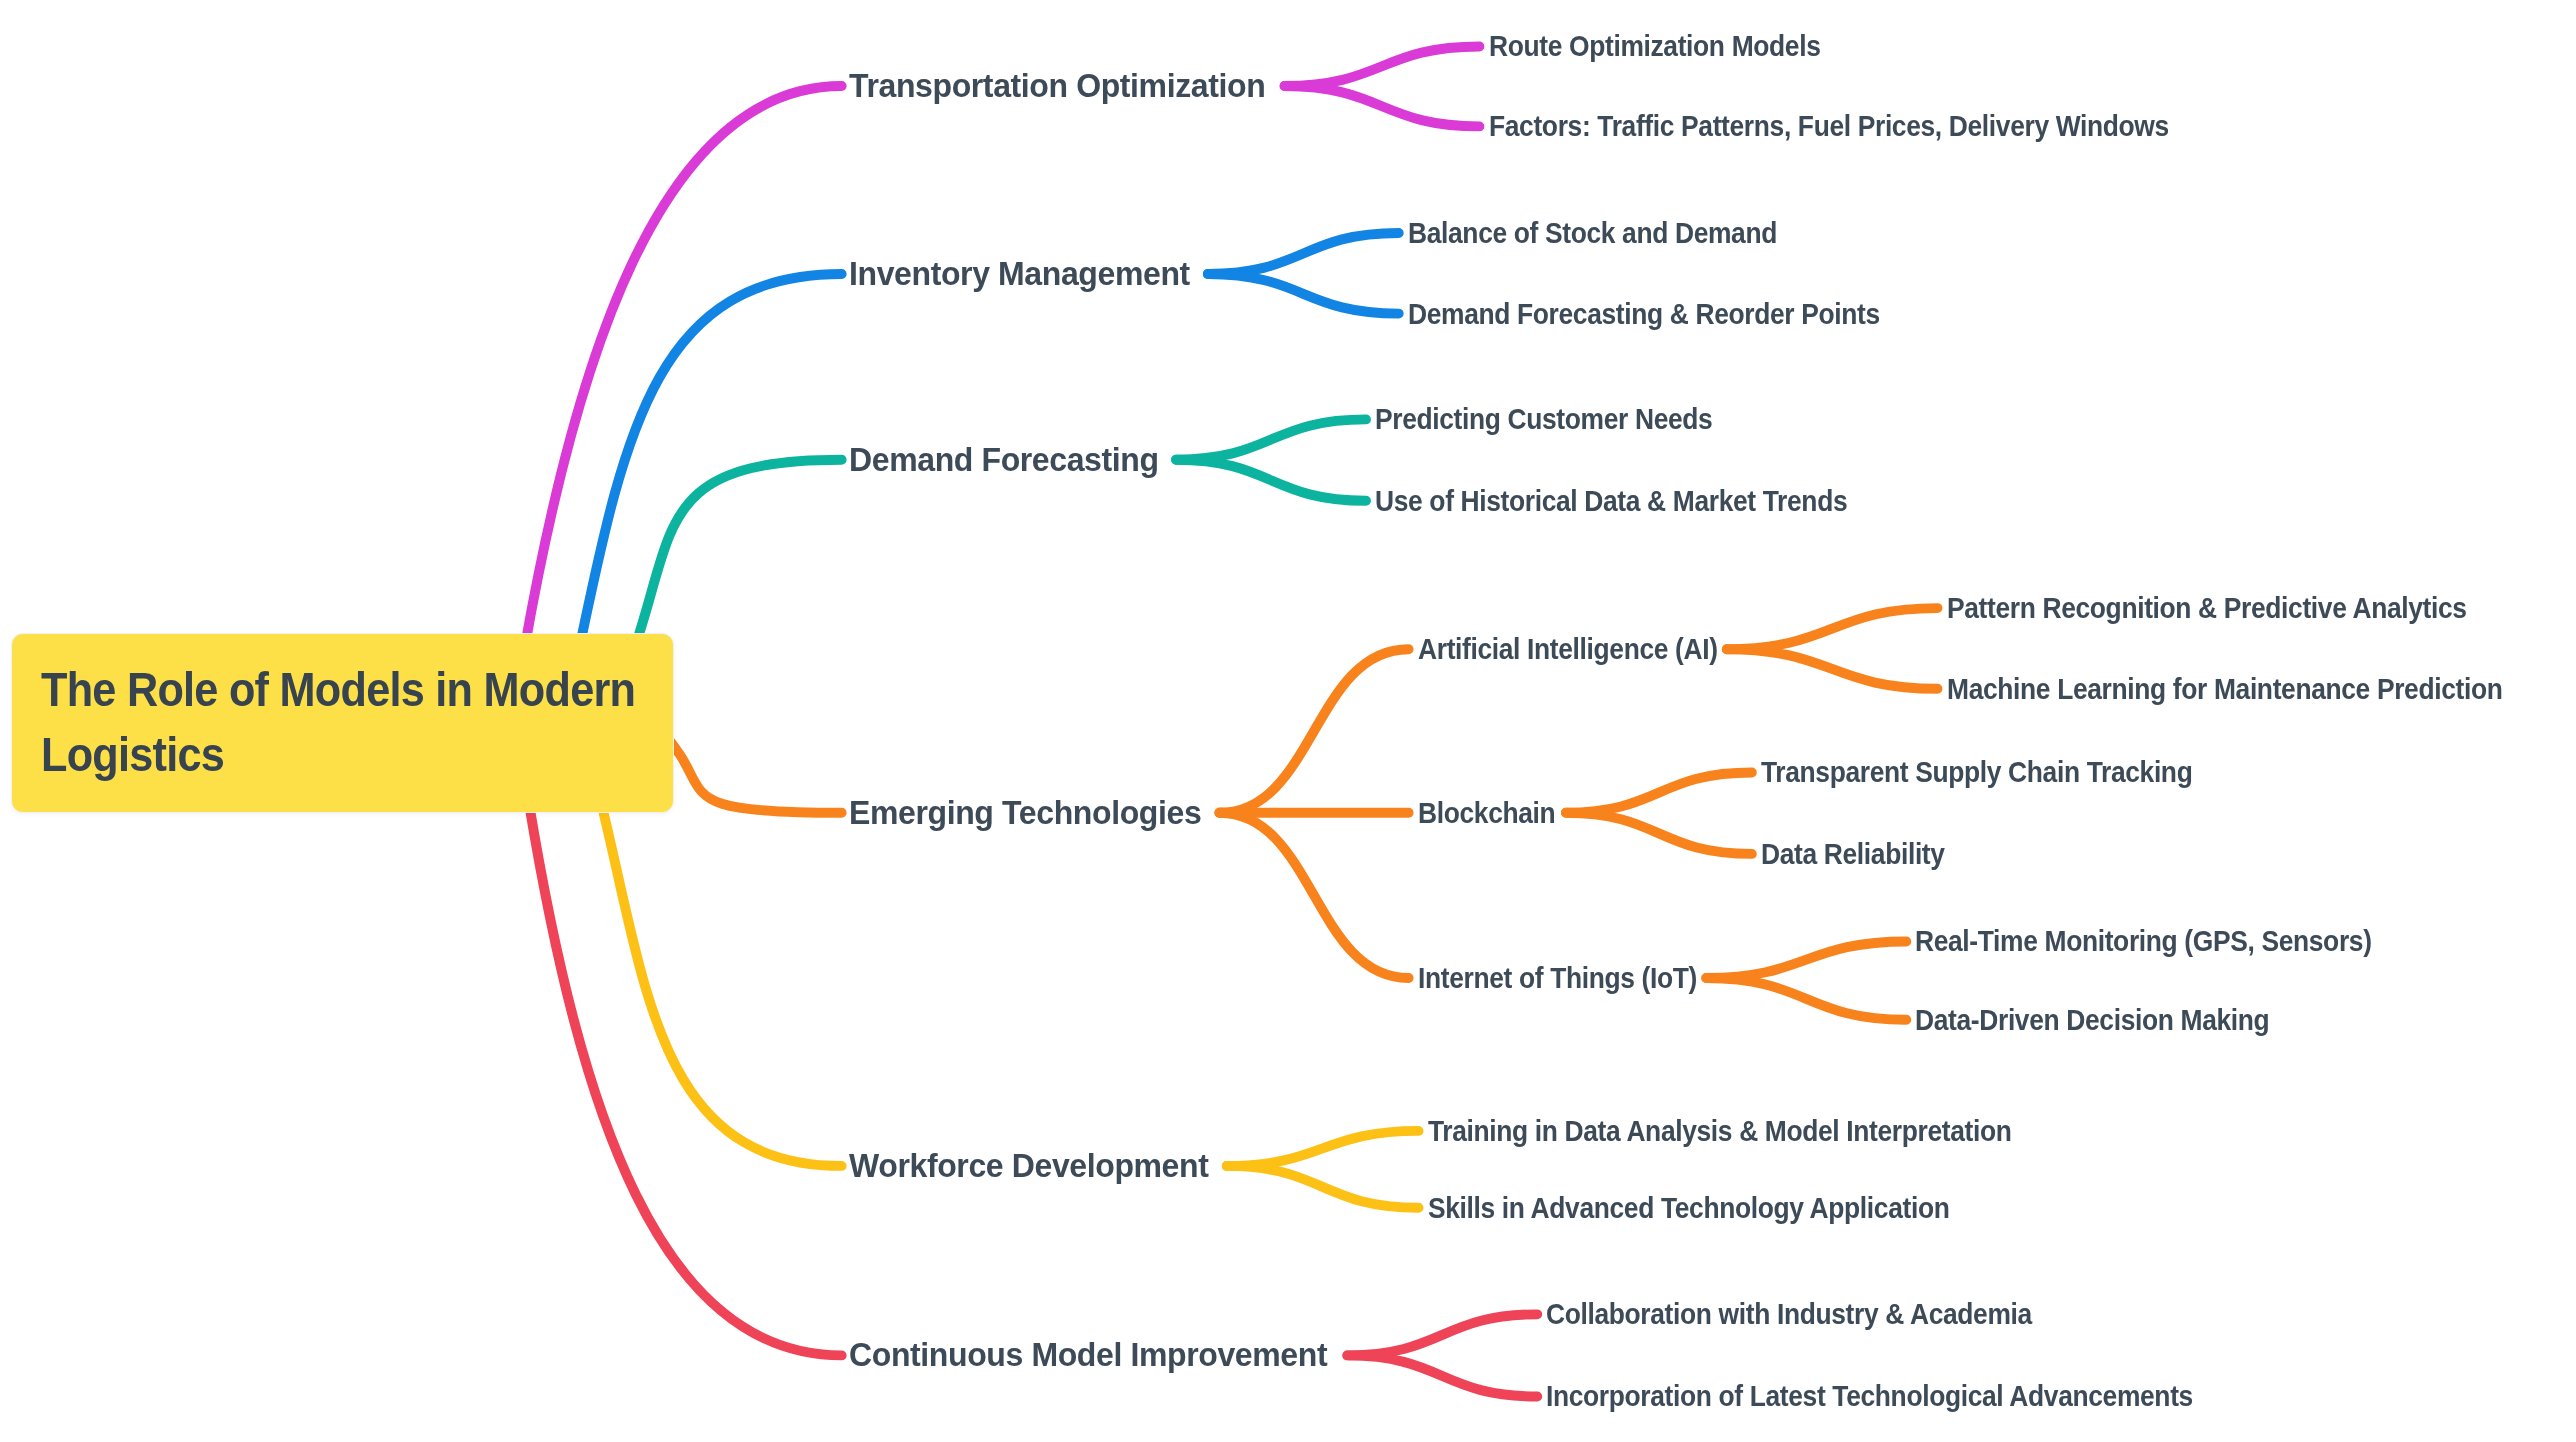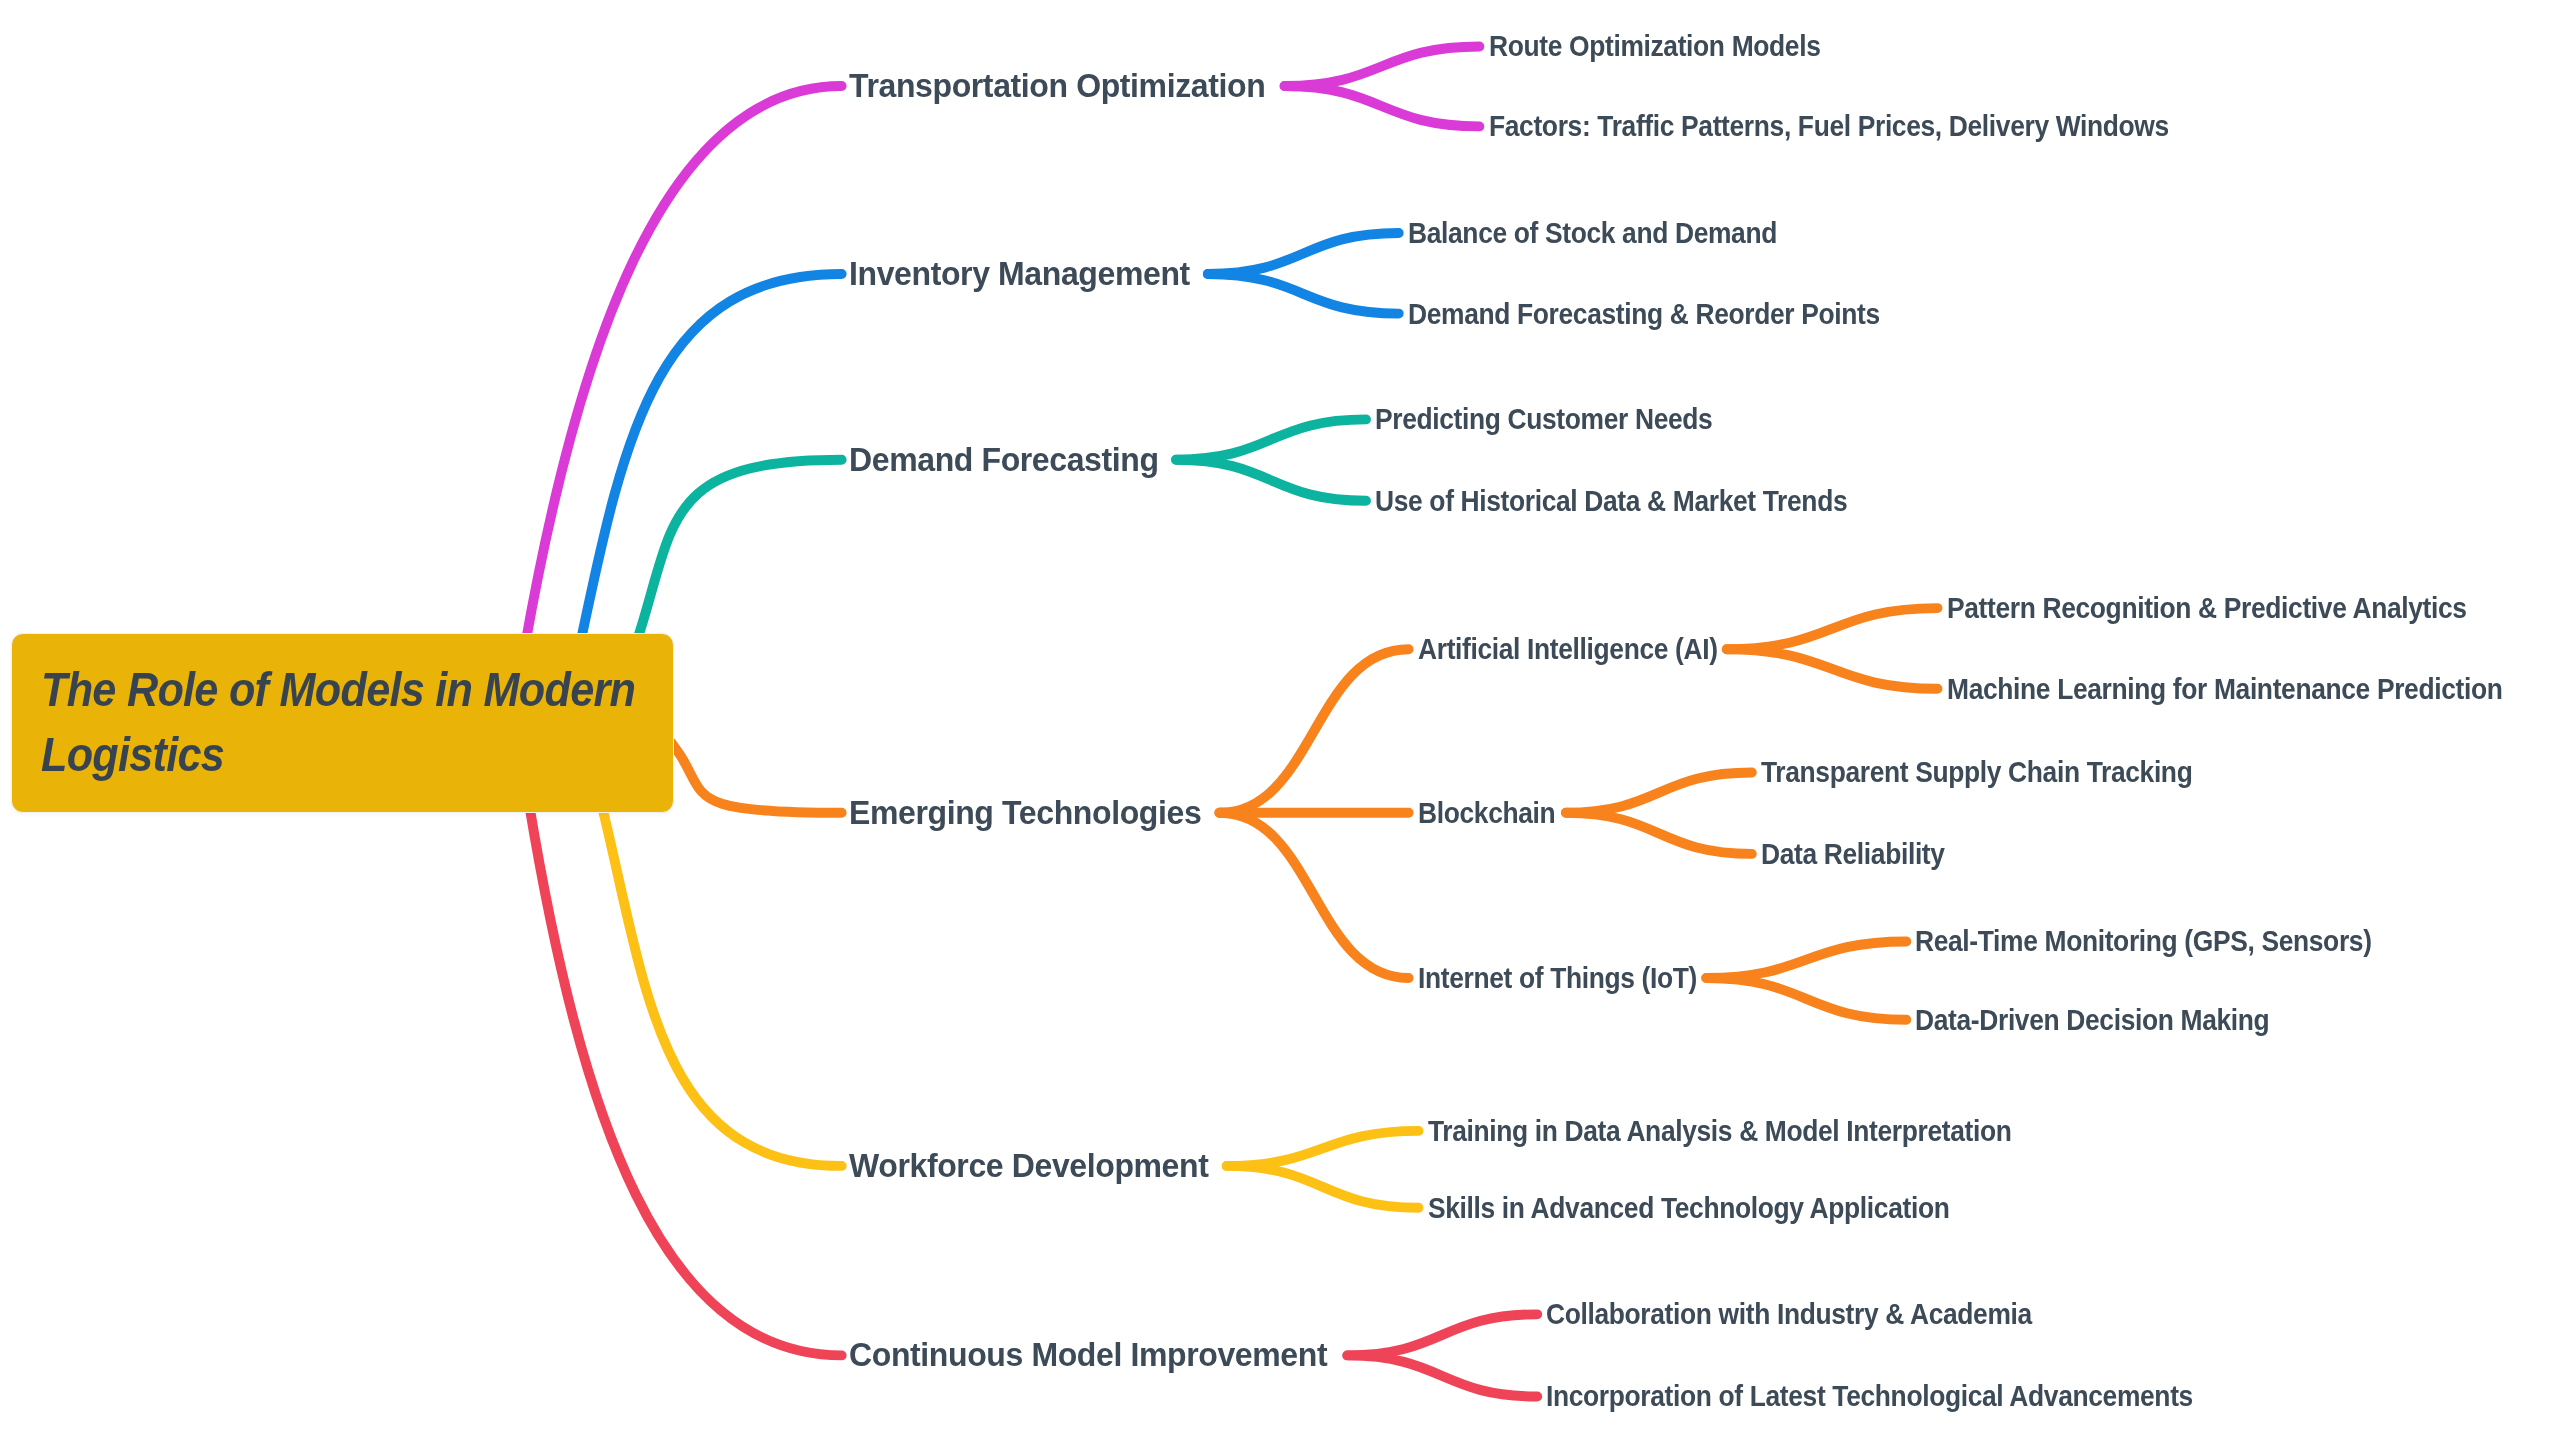--- a/index.html
+++ b/index.html
@@ -1,22 +1,22 @@
 <!DOCTYPE html>
 <html style="font-size:12px"><head>
 <meta charset="utf-8">
 <style>
   html,body{margin:0;padding:0;background:#ffffff;}
   body{width:2576px;height:1443px;font-family:"Liberation Sans","DejaVu Sans",sans-serif;}
   #stage{position:relative;width:2576px;height:1443px;overflow:hidden;background:#ffffff;}
   #links{position:absolute;left:0;top:0;z-index:1;}
   .root-card{
     position:absolute;left:10.7px;top:633px;width:661px;height:178px;
-    background:#eab308;border:1.5px solid #f1f1f1;border-radius:12px;
-    box-shadow:0 1.5px 4.6px rgba(0,0,0,0.04);z-index:2;font-style:italic;
+    background:#fde047;border:1.5px solid #f1f1f1;border-radius:12px;
+    box-shadow:0 1.5px 4.6px rgba(0,0,0,0.04);z-index:2;
   }
   .root-title{
     position:absolute;left:29px;top:23px;
     font-size:48px;line-height:65px;font-weight:600;letter-spacing:-0.8px;
     color:#37434f;white-space:nowrap;
     transform:scaleX(0.90);transform-origin:0 0;
   }
   .lbl{
     position:absolute;z-index:3;white-space:nowrap;color:#3d4a57;
     transform:translateY(-50%) scaleX(0.97);transform-origin:0 50%;

